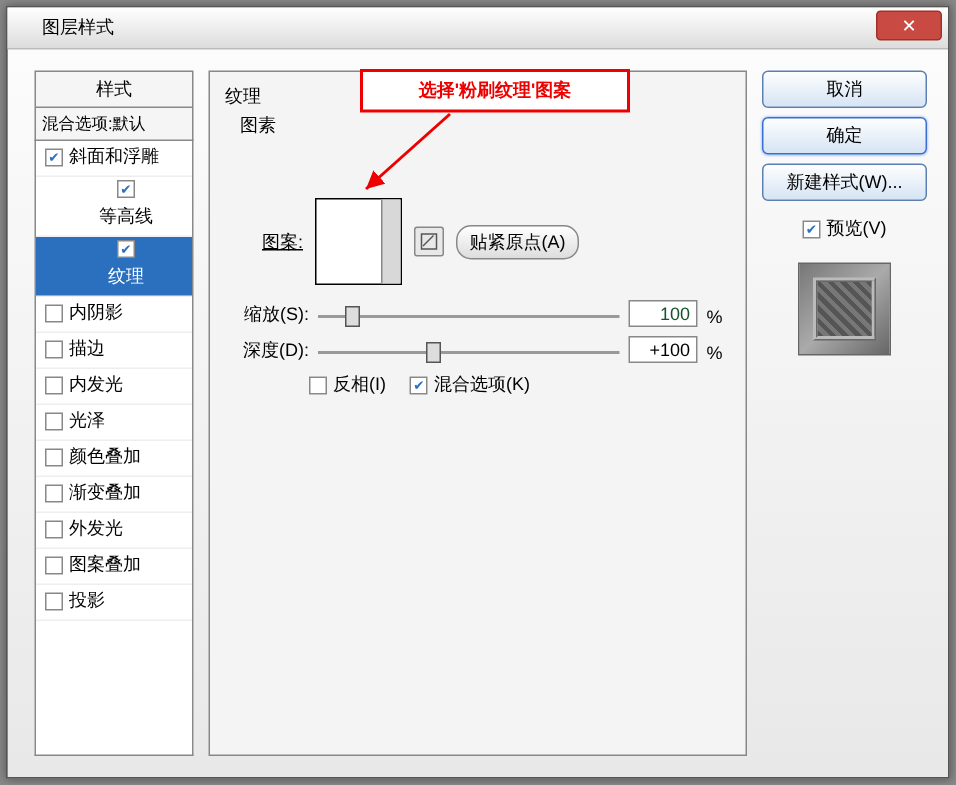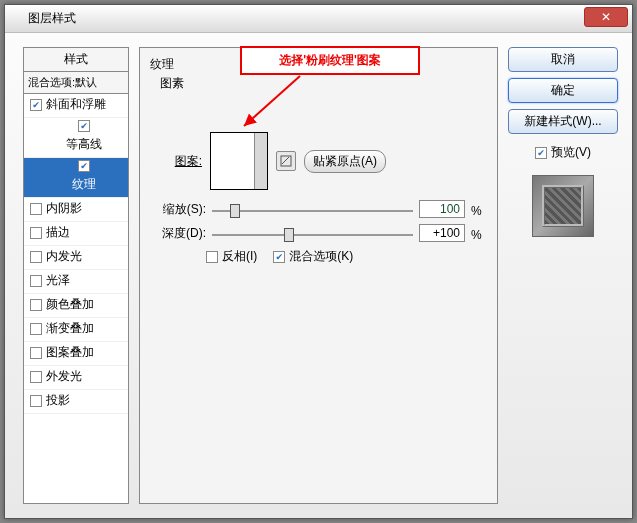--- a/index.html
+++ b/index.html
@@ -97,25 +97,25 @@
           <div class="style-item">
             <span class="chk"></span>
             <span>颜色叠加</span>
           </div>
           <div class="style-item">
             <span class="chk"></span>
             <span>渐变叠加</span>
           </div>
           <div class="style-item">
             <span class="chk"></span>
-            <span>图案叠加</span>
+            <span>外发光</span>
           </div>
           <div class="style-item">
             <span class="chk"></span>
-            <span>外发光</span>
+            <span>图案叠加</span>
           </div>
           <div class="style-item">
             <span class="chk"></span>
             <span>投影</span>
           </div>
         </div>
     </div>
 
     <div class="mid-col">
       <div class="group-title">纹理</div>

